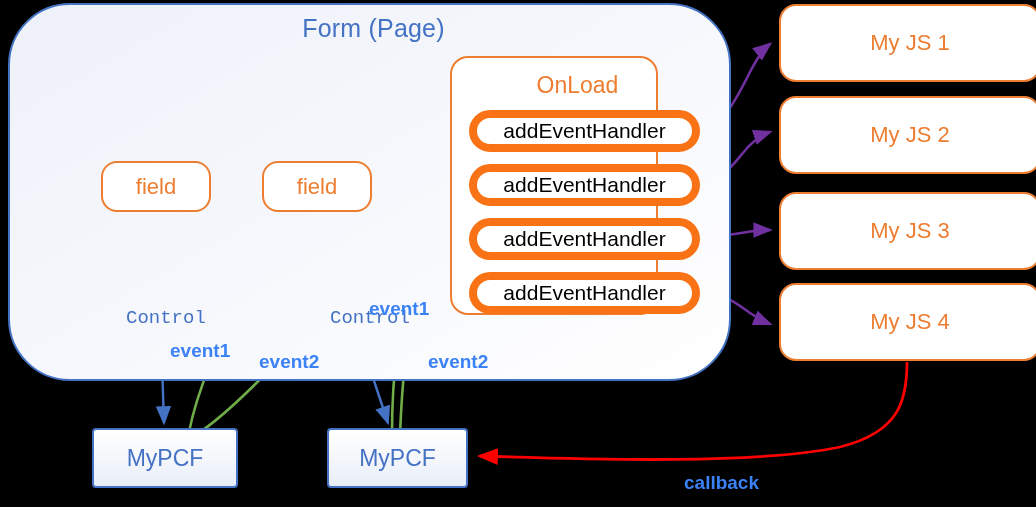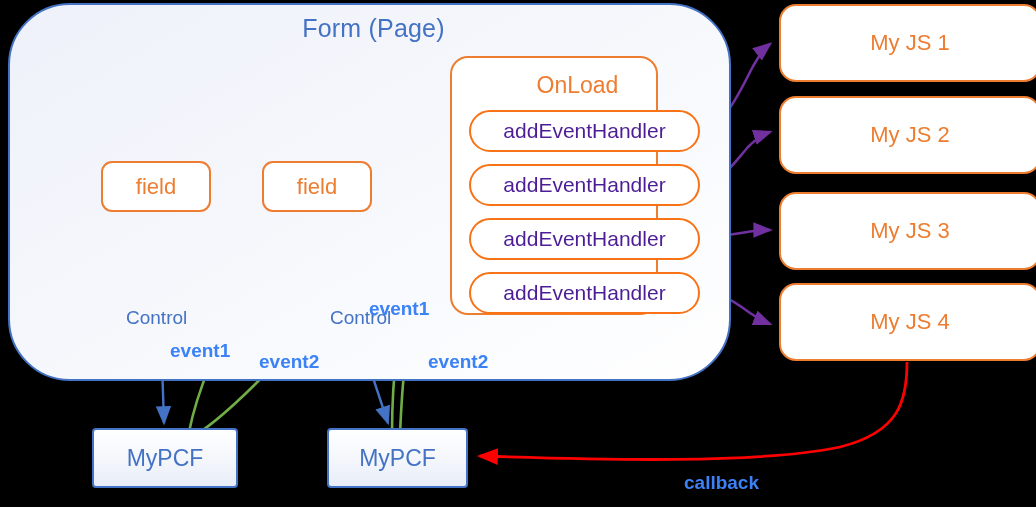--- a/index.html
+++ b/index.html
@@ -53,21 +53,21 @@
     background: #FFFFFF;
     box-sizing: border-box;
     display: flex;
     align-items: center;
     justify-content: center;
     color: #ED7D31;
   }
   .field-box {
     width: 110px;
     height: 51px;
-    border-radius: 11px;
+    border-radius: 16px;
     font-size: 22px;
   }
   .field1 { left: 101px; top: 161px; }
   .field2 { left: 262px; top: 161px; }
 
   .onload-box {
     left: 450px;
     top: 56px;
     width: 208px;
     height: 259px;
@@ -81,28 +81,28 @@
     width: 251px;
     text-align: center;
     color: #ED7D31;
     font-size: 23px;
   }
   .aeh-pill {
     position: absolute;
     left: 17px;
     width: 231px;
     height: 42px;
-    border: 2px solid #f97316;
+    border: 8px solid #f97316;
     border-radius: 21px;
     background: #FFFFFF;
     box-sizing: border-box;
     display: flex;
     align-items: center;
     justify-content: center;
-    color: #4c1d95;
+    color: #000000;
     font-size: 21px;
   }
   .aeh-1 { top: 52px; }
   .aeh-2 { top: 106px; }
   .aeh-3 { top: 160px; }
   .aeh-4 { top: 214px; }
 
   .js-box {
     left: 779px;
     width: 262px;
@@ -130,21 +130,21 @@
   }
   .pcf1 { left: 92px; top: 428px; width: 146px; height: 60px; }
   .pcf2 { left: 327px; top: 428px; width: 141px; height: 60px; }
 
   
   .edge-label {
     position: absolute;
     font-size: 19px;
     white-space: nowrap;
   }
-  .lbl-blue  { color: #4472C4; }
+  .lbl-blue  { color: #4472C4; font-family: Liberation Mono, monospace; }
   .lbl-green { color: #3b82f6; font-weight: bold; }
 
   .lbl-control-1 { left: 126px; top: 307px; }
   .lbl-event1-1  { left: 170px; top: 340px; }
   .lbl-event2-1  { left: 259px; top: 351px; }
   .lbl-control-2 { left: 330px; top: 307px; }
   .lbl-event1-2  { left: 369px; top: 298px; }
   .lbl-event2-2  { left: 428px; top: 351px; }
   .lbl-callback  { left: 684px; top: 472px; }
 </style>

